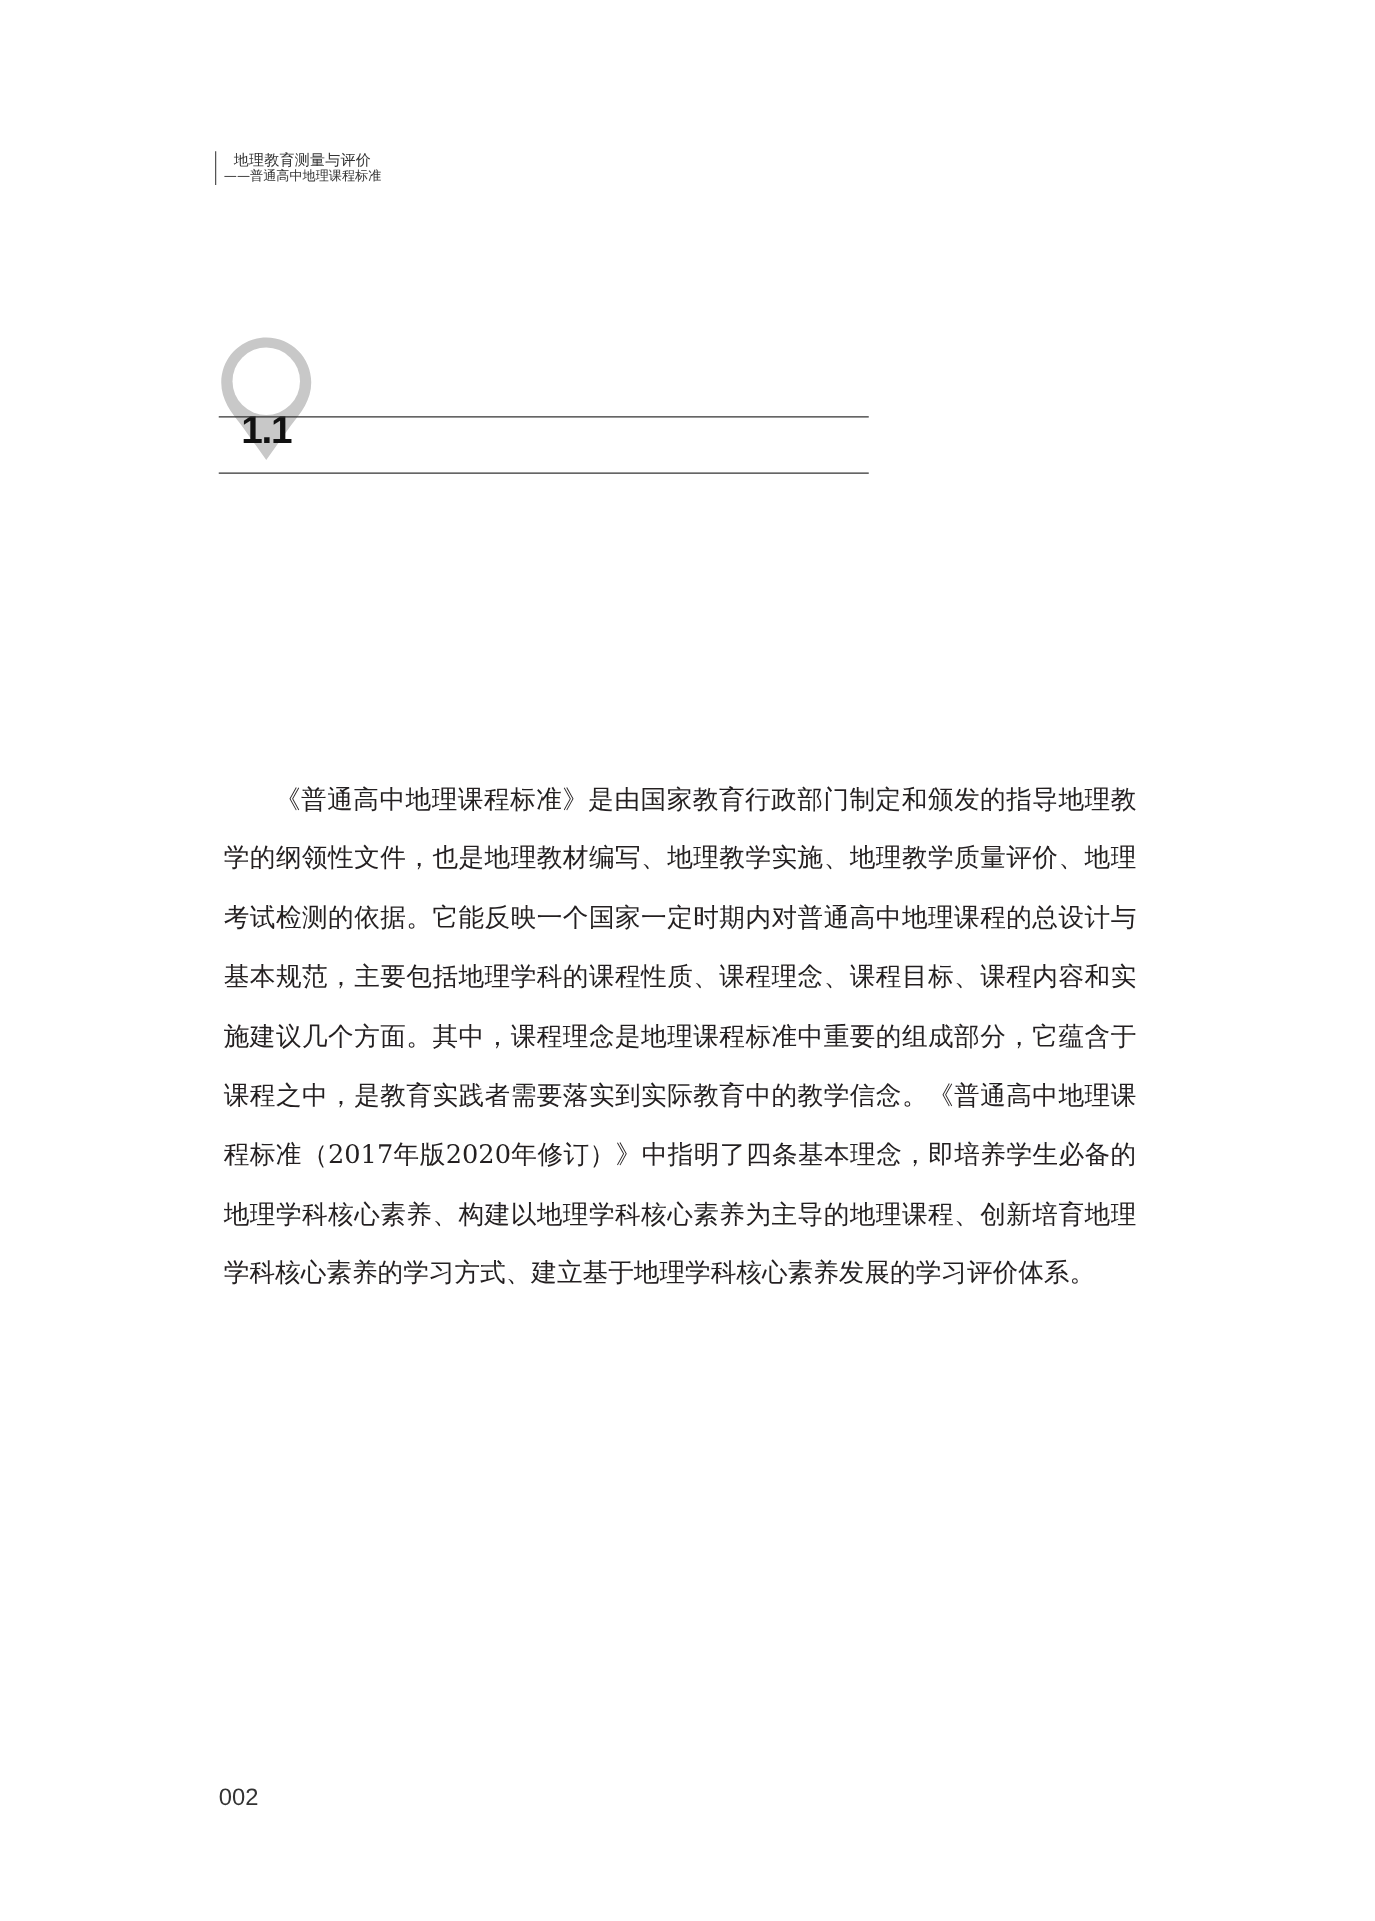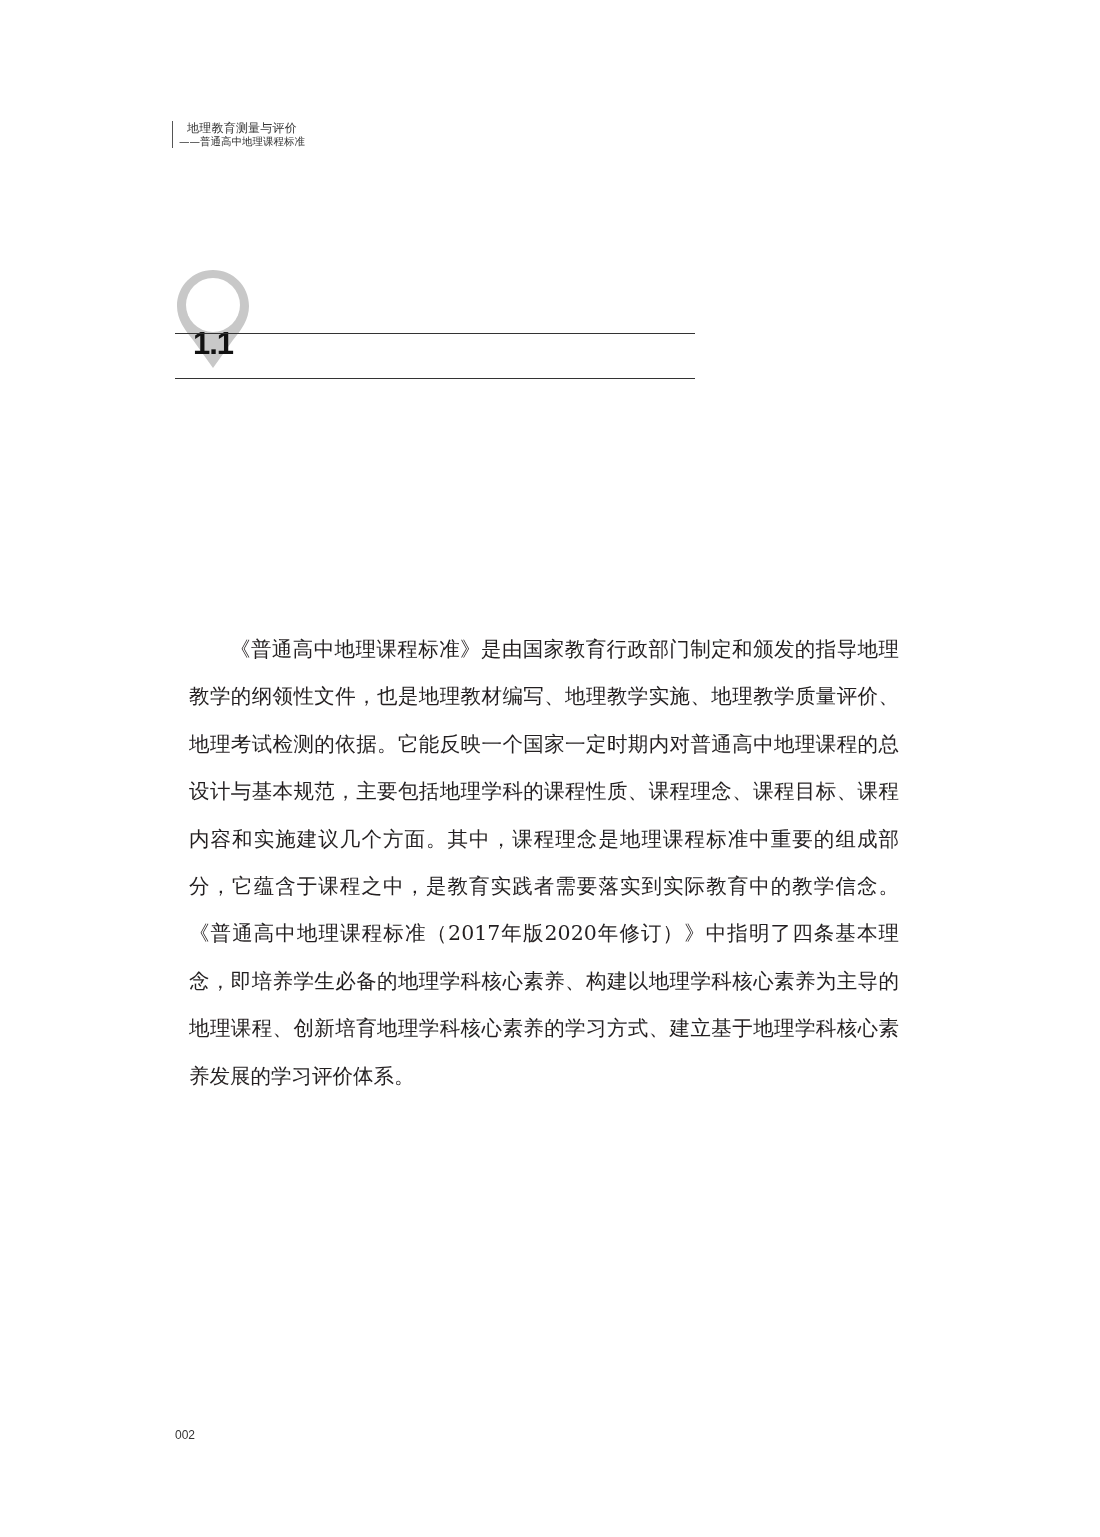--- a/index.html
+++ b/index.html
@@ -93,29 +93,29 @@
       position: absolute;
       left: 175px;
       top: 612px;
       width: 738px;
       font-size: 20.5px;
       line-height: 47.4px;
       text-align: justify;
       color: #231f20;
     }
     .body-text p {
-      margin: 14px;
+      margin: 4px;
       text-indent: 2em;
     }
     .page-number {
       position: absolute;
       left: 175px;
       top: 1428px;
       font-family: "Liberation Sans", "DejaVu Sans", sans-serif;
-      font-size: 12px;
+      font-size: 19px;
       color: #333;
     }
   </style>
 </head>
 <body>
 
 <div class="running-header">
   <div class="h-title">地理教育测量与评价</div>
   <div class="h-sub">——普通高中地理课程标准</div>
 </div>

